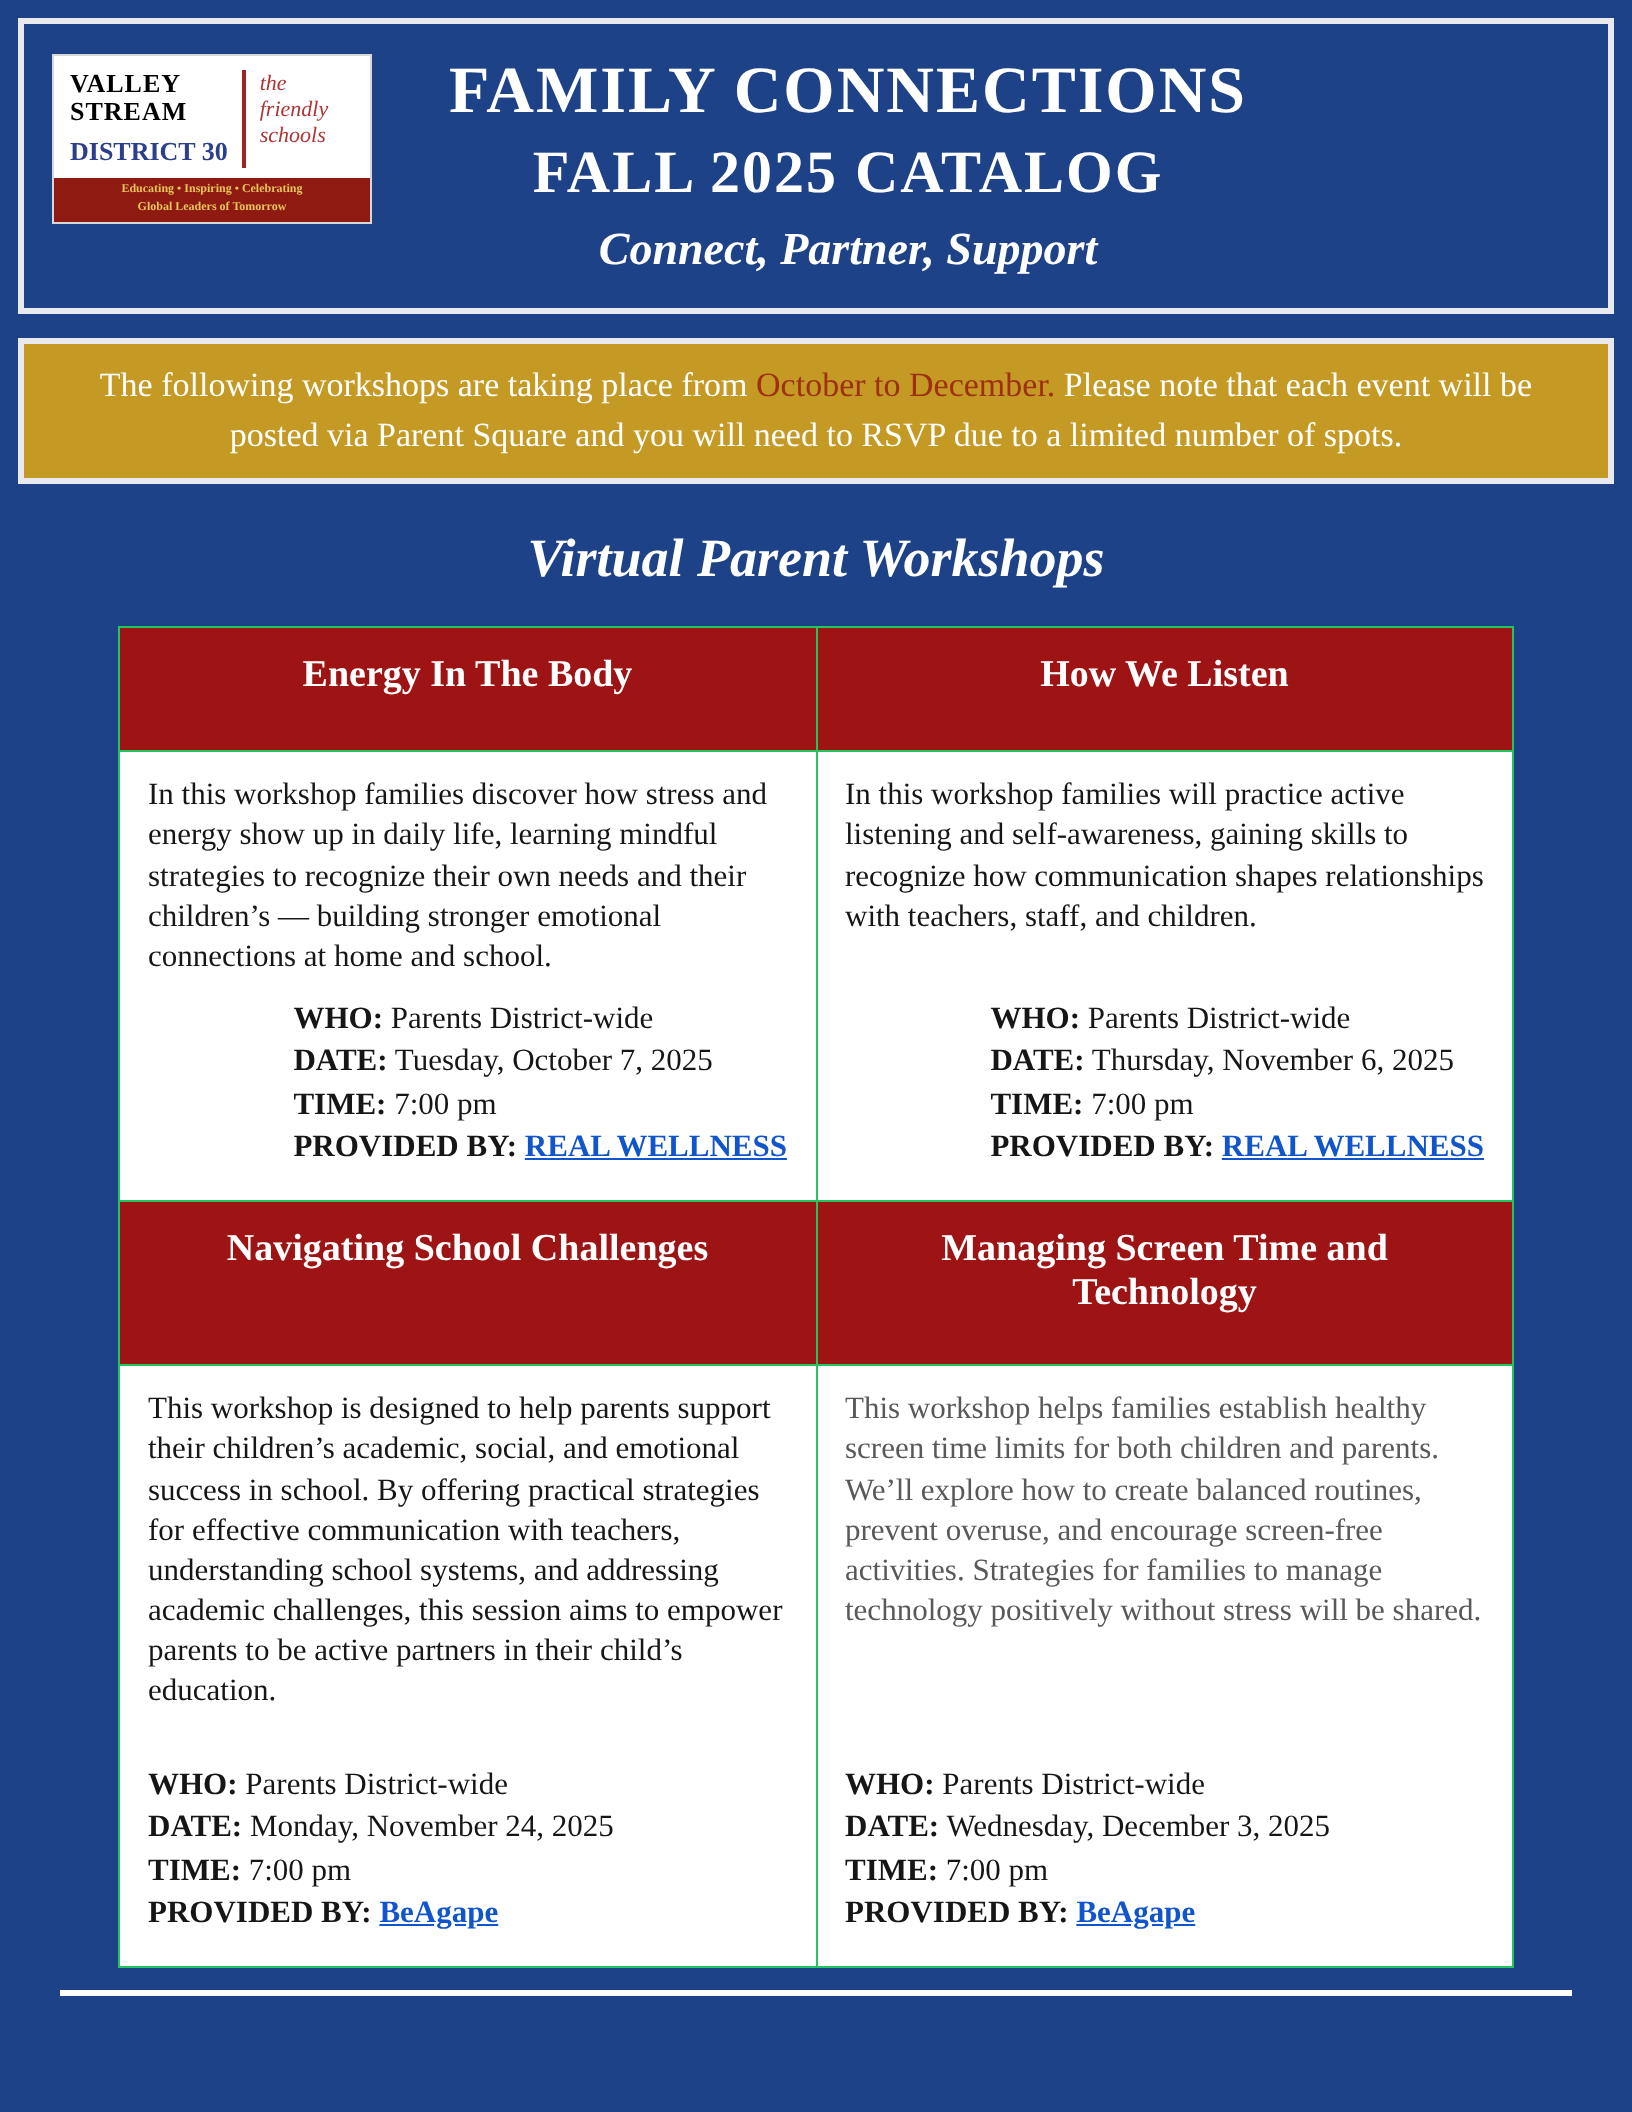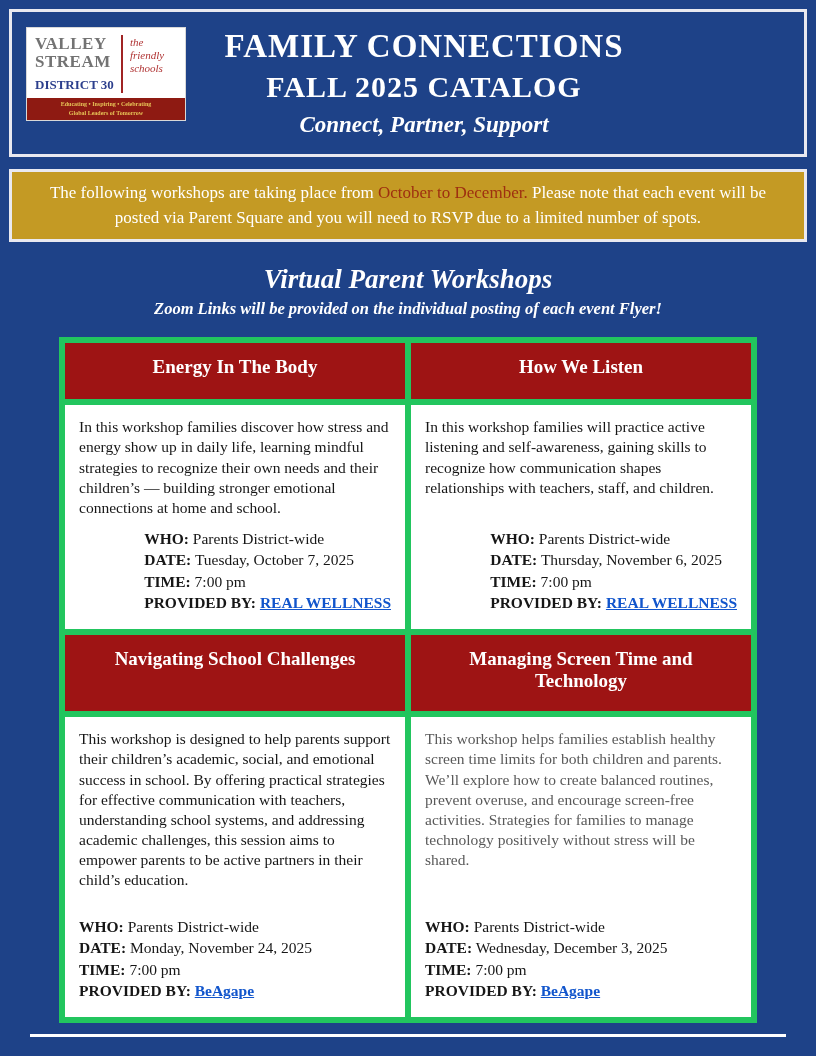--- a/index.html
+++ b/index.html
@@ -29,21 +29,21 @@
   .title2 { font-size:30px; font-weight:bold; letter-spacing:1px; margin-top:5px; }
   .tagline { font-size:23px; font-weight:bold; font-style:italic; margin-top:8px; }
 
   .logo {
     position:absolute; left:15px; top:16px;
     width:158px;
     background:#ffffff;
     box-shadow:0 0 0 1px #d8d8d8;
   }
   .logo-top { display:flex; padding:7px 6px 5px 8px; }
-  .logo-big { font-size:17px; font-weight:bold; color:#737373; line-height:1.08; letter-spacing:.5px; }
+  .logo-big { font-size:13px; font-weight:bold; color:#000000; line-height:1.08; letter-spacing:.5px; }
   .logo-district { font-size:13px; font-weight:bold; color:#2c3f8d; margin-top:5px; }
   .logo-divider { width:2px; background:#a02424; margin:0 7px; }
   .logo-motto { font-style:italic; color:#b03434; font-size:11px; line-height:1.2; padding-top:1px; }
   .logo-banner {
     background:#8e1a12; color:#e7c457;
     font-size:6px; font-weight:bold; text-align:center;
     line-height:1.5; padding:2px 1px;
   }
 
   
@@ -79,21 +79,21 @@
   }
 
   
   table.workshops {
     width:698px;
     margin:18px auto 0;
     border-collapse:collapse;
     table-layout:fixed;
     background:#ffffff;
   }
-  table.workshops td { border:6px solid #22c55e; }
+  table.workshops td { border:1px solid #22c55e; }
   td.th {
     background:#9e1414;
     color:#ffffff;
     font-weight:bold;
     font-size:19px;
     text-align:center;
     vertical-align:top;
     padding:13px 28px 0;
   }
   td.th.row1 { height:62px; }
@@ -149,21 +149,20 @@
     <div class="title-block">
       <div class="title1">FAMILY CONNECTIONS</div>
       <div class="title2">FALL 2025 CATALOG</div>
       <div class="tagline">Connect, Partner, Support</div>
     </div>
   </header>
 
   <div class="notice"><span>The following workshops are taking place from </span><span class="hl">October to December.</span><span> Please note that each event will be posted via Parent Square and you will need to RSVP due to a limited number of spots.</span></div>
 
   <h2 class="section-title">Virtual Parent Workshops</h2>
-  <div class="section-sub">Zoom Links will be provided on the individual posting of each event Flyer!</div>
 
   <table class="workshops">
     <tbody>
         <tr>
       <td class="th row1">Energy In The Body</td>
       <td class="th row1">How We Listen</td>
     </tr>
     <tr class="r1">
       <td class="body">
         <div class="cell-inner">

